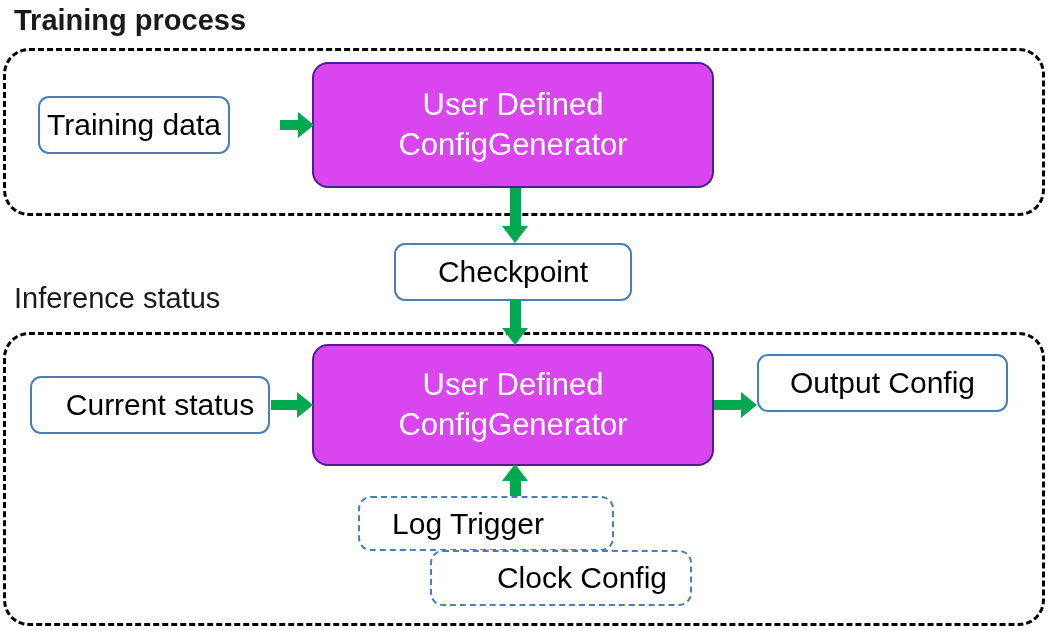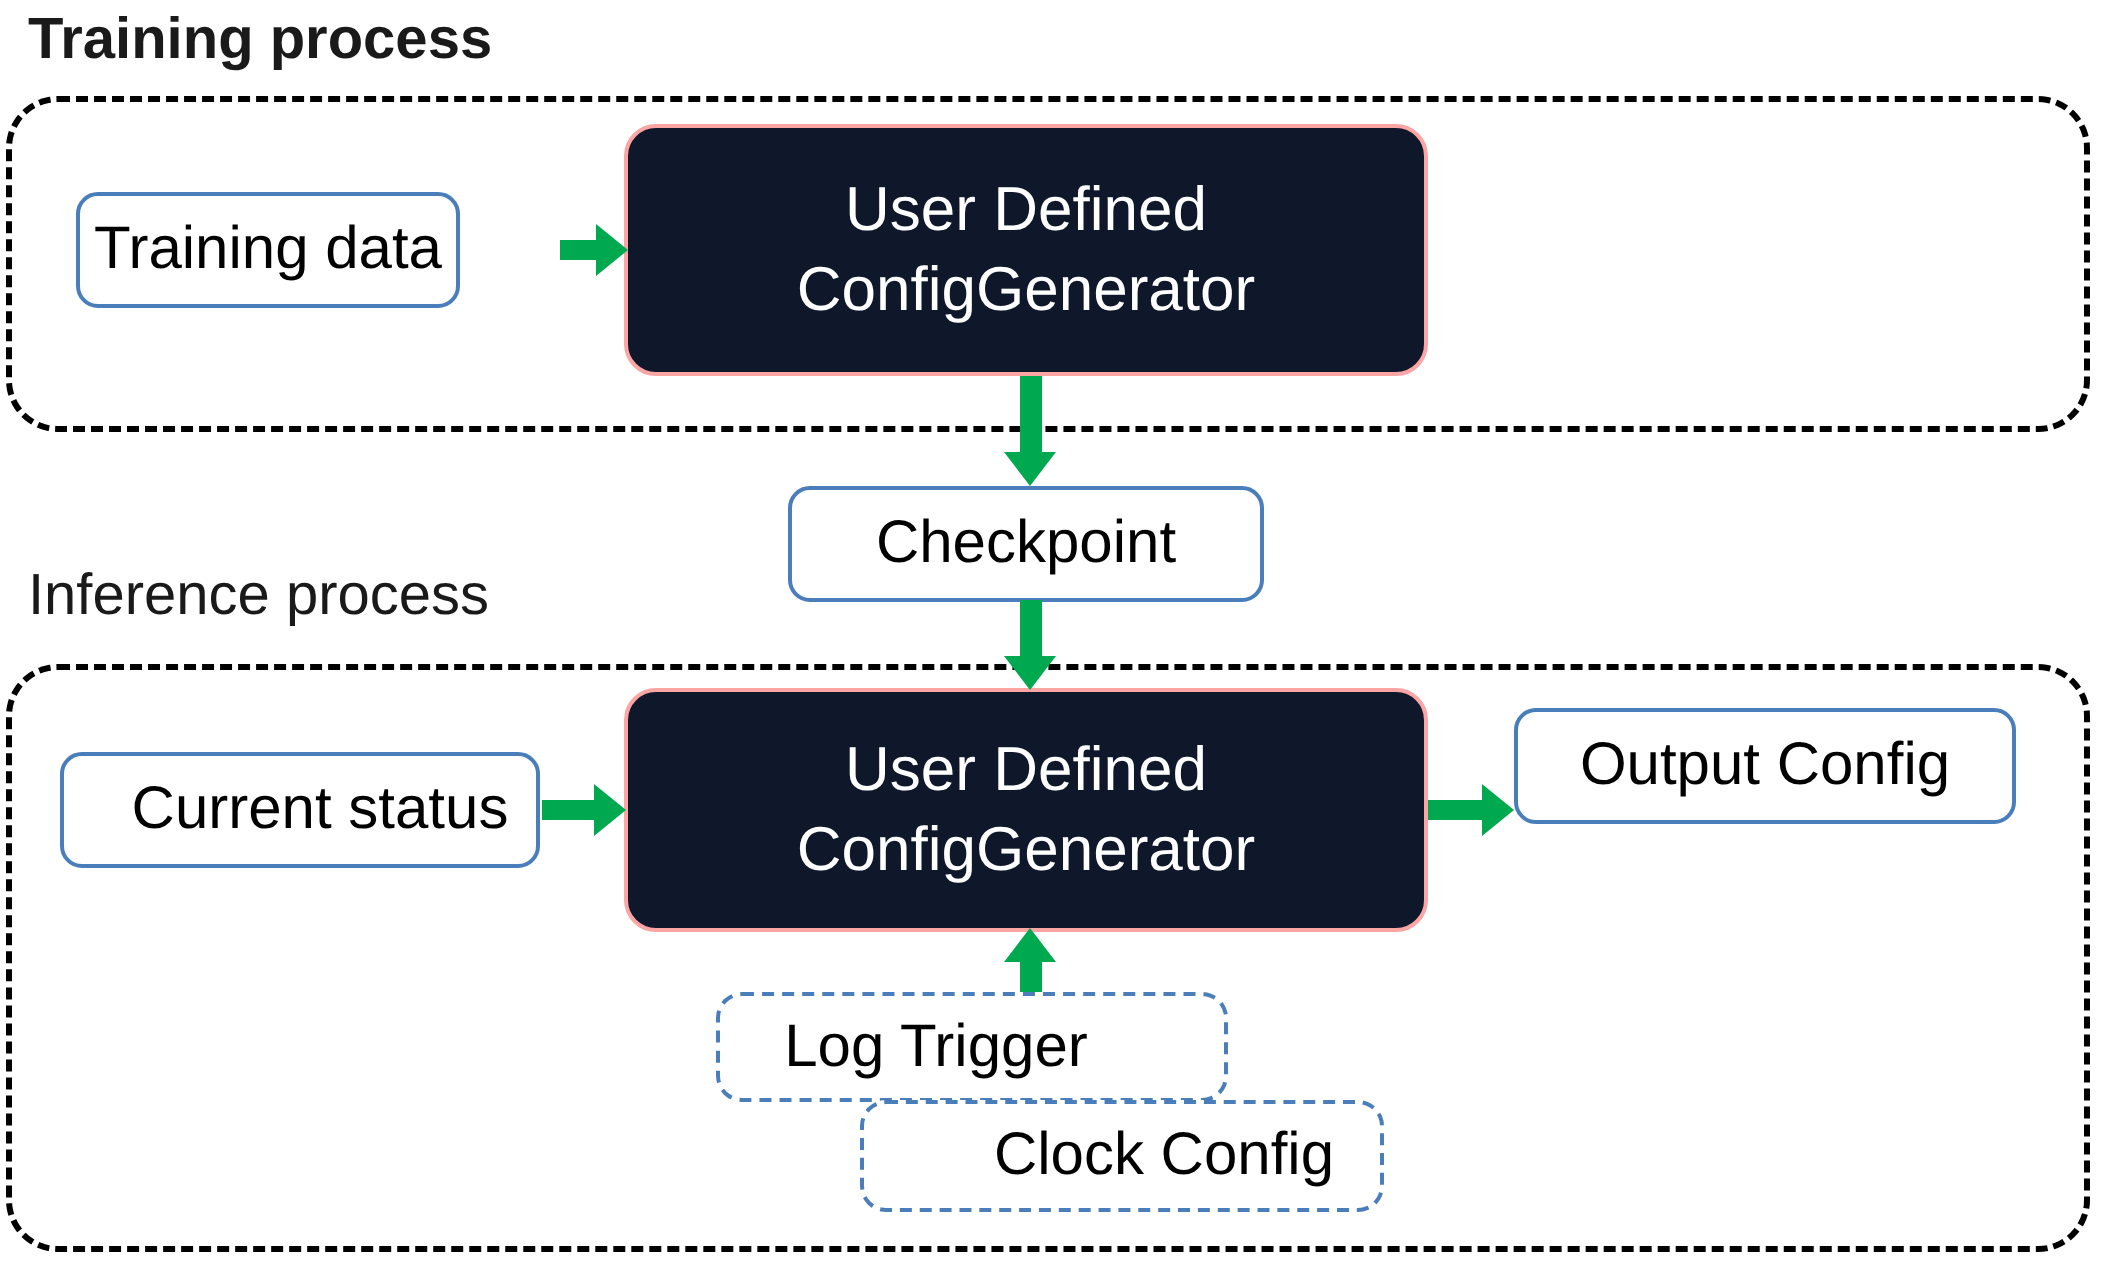--- a/index.html
+++ b/index.html
@@ -56,22 +56,22 @@
   .node-outline {
     background: #ffffff;
     border: 2.5px solid #4A7EBB;
     color: #000000;
     font-size: 30px;
     line-height: 34px;
   }
 
   
   .node-filled {
-    background: #0f172a;
-    border: 2px solid #fca5a5;
+    background: #d946ef;
+    border: 2px solid #4c1d95;
     color: #ffffff;
     font-size: 31px;
     line-height: 40px;
     border-radius: 16px;
     flex-direction: column;
   }
 
   
   .node-dashed {
     background: #ffffff;
@@ -156,21 +156,21 @@
   #arrow-trigger-inf .arrow-shaft { left: 8px; top: 14px; width: 11px; height: 22px; }
   #arrow-trigger-inf .arrow-head  { left: 0; top: 0; }
 </style>
 </head>
 <body>
 
 <div id="canvas">
 
   <div class="section-caption" id="caption-training">Training process</div>
 
-  <div class="section-caption" id="caption-inference">Inference process</div>
+  <div class="section-caption" id="caption-inference">Inference status</div>
 
   <div class="process-container" id="container-training"></div>
 
   <div class="process-container" id="container-inference"></div>
 
   <div class="node node-outline" id="node-training-data">
     <span>Training data</span>
   </div>
 
   <div class="node node-filled" id="node-train-generator">

